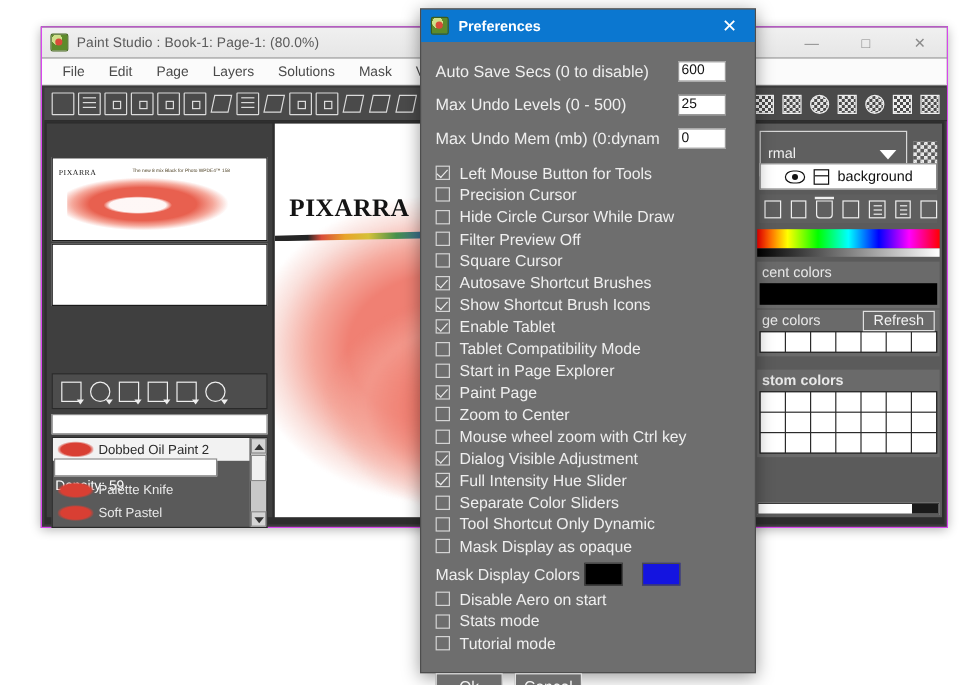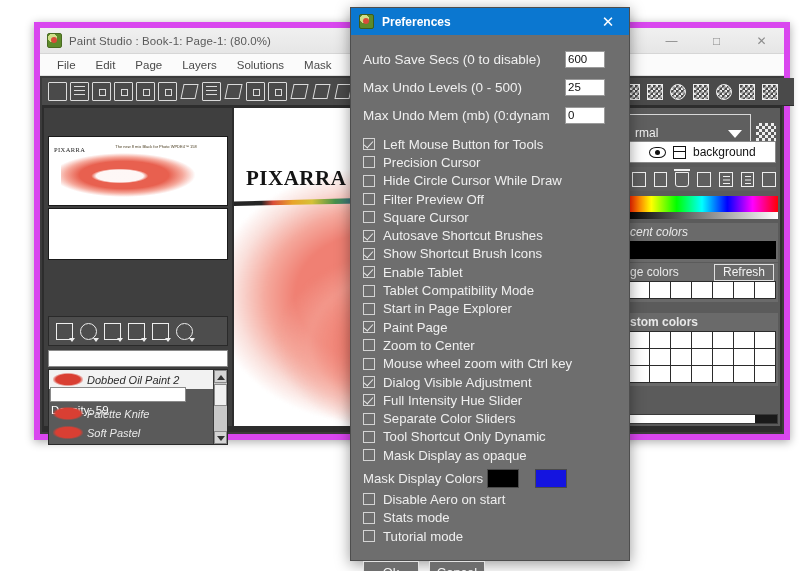--- a/index.html
+++ b/index.html
@@ -9,21 +9,21 @@
     background: #ffffff;
     font-family: "Liberation Sans", sans-serif;
     overflow: hidden;
   }
   #root { position: relative; width: 810px; height: 571px; background:#fff; }
 
   
   #app-window {
     position: absolute; left: 34px; top: 22px; width: 756px; height: 418px;
     background: #3b3b3b;
-    border: 6px solid #d946ef;
+    border: 1px solid #d946ef;
     box-shadow: 0 2px 9px rgba(0,0,0,0.33);
   }
   #app-titlebar {
     position: absolute; left:0; top:0; width:100%; height: 26px;
     background: linear-gradient(#f0f0f0,#e6e6e6);
     border-bottom: 1px solid #d6d6d6;
     display:flex; align-items:center;
   }
   #app-icon {
     width:15px; height:15px; margin-left:7px; margin-right:7px;
@@ -134,21 +134,21 @@
   }
   #brush-list{
     position:absolute; left:4px; top:261px; width:180px; height:76px;
     background:#5a5a5a; border:1px solid #2a2a2a; overflow:hidden;
   }
   .brush-row{ position:relative; height:19px; display:flex; align-items:center; }
   .brush-swatch{
     width:30px; height:15px; margin:0 4px; flex:none;
     background: radial-gradient(ellipse 70% 60% at 50% 50%, #d93f33 0 58%, rgba(217,63,51,0) 75%);
   }
-  .brush-name{ font-size:11px; color:#e8e8e8;font-style:italic; }
+  .brush-name{ font-size:11px; color:#e8e8e8; }
   #brush-row-top{ background:#f2f2f2; }
   #brush-row-top .brush-name{ color:#2b2b2b; }
   #brush-overlay-input{
     position:absolute; left:1px; top:17px; width:136px; height:15px;
     background:#ffffff; border:1px solid #8a8a8a;
   }
   #brush-density{
     position:absolute; left:2px; top:34px; font-size:11.5px; color:#ffffff;
   }
   #brush-scroll{
@@ -256,21 +256,21 @@
     background: linear-gradient(90deg,#ff0000,#ffff00,#00ff00,#00ffff,#0000ff,#ff00ff,#ff0000);
   }
   #val-strip{
     position:absolute; left:2px; top:104px; right:2px; height:7px;
     background: linear-gradient(90deg,#000,#fff);
   }
   .swatch-panel{ position:absolute; left:2px; right:2px; background:#6a6a6a; }
   .swatch-hdr{ font-size:12px; color:#e8e8e8; padding:2px 0 2px 4px; }
   .swatch-grid{ display:grid; gap:1px; background:#2b2b2b; border:1px solid #2b2b2b; }
   .swatch-cell{ background:#ffffff; height:16px; }
-  #recent-colors{ top:115px;font-style:italic; }
+  #recent-colors{ top:115px; }
   #recent-bar{ height:18px; background:#000000; margin:0 2px 3px 2px; }
   #image-colors{ top:155px; }
   #refresh-btn{
     position:absolute; right:4px; top:1px; background:#6a6a6a; border:1px solid #e0e0e0;
     color:#f2f2f2; font-size:12px; padding:0 8px; line-height:15px;
   }
   #custom-colors{ top:205px;font-weight:bold; }
   #bottom-strip{
     position:absolute; left:2px; right:2px; bottom:2px; height:10px; background:#ffffff;
     border:1px solid #3a3a3a;

